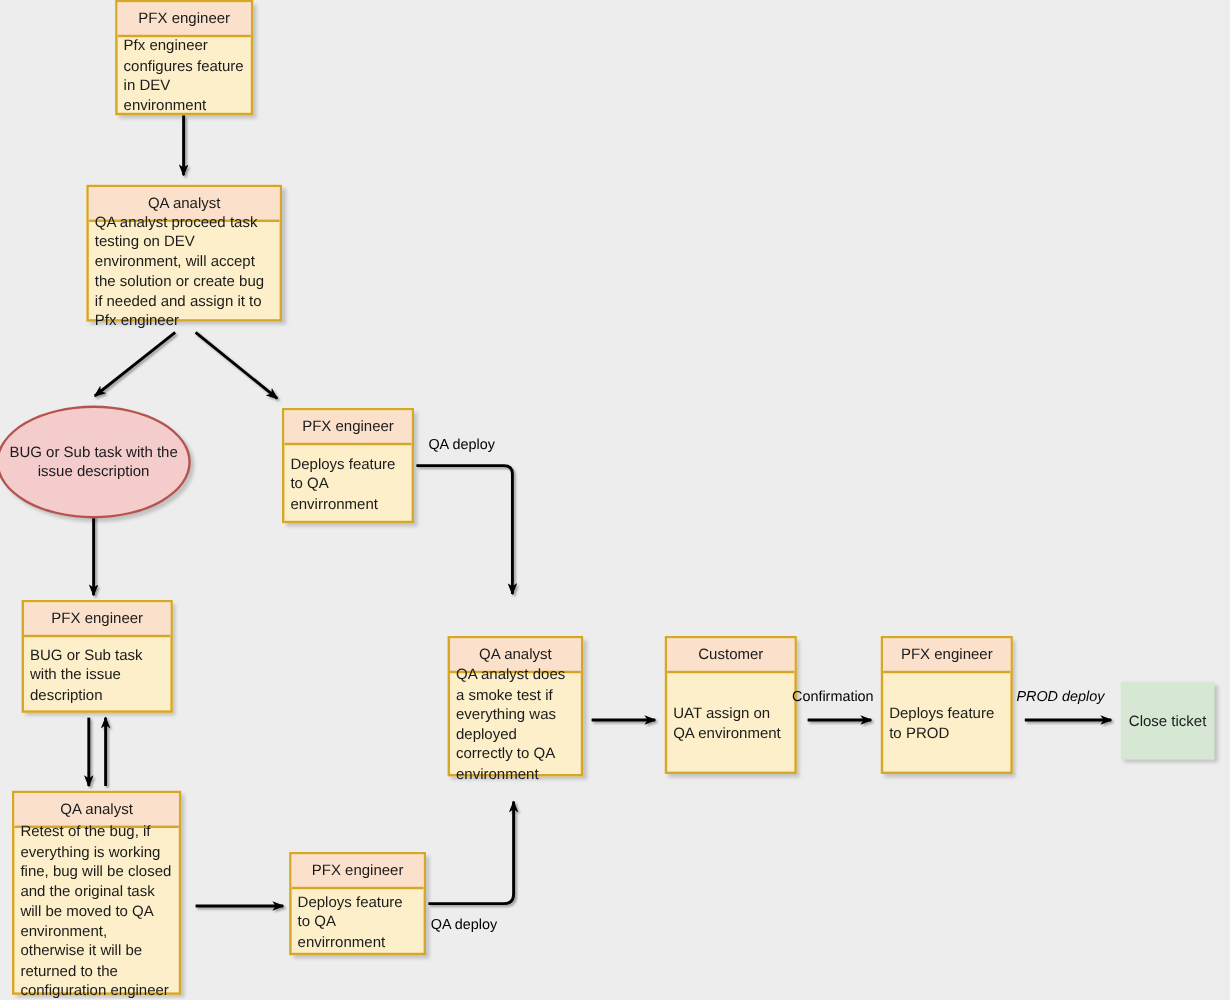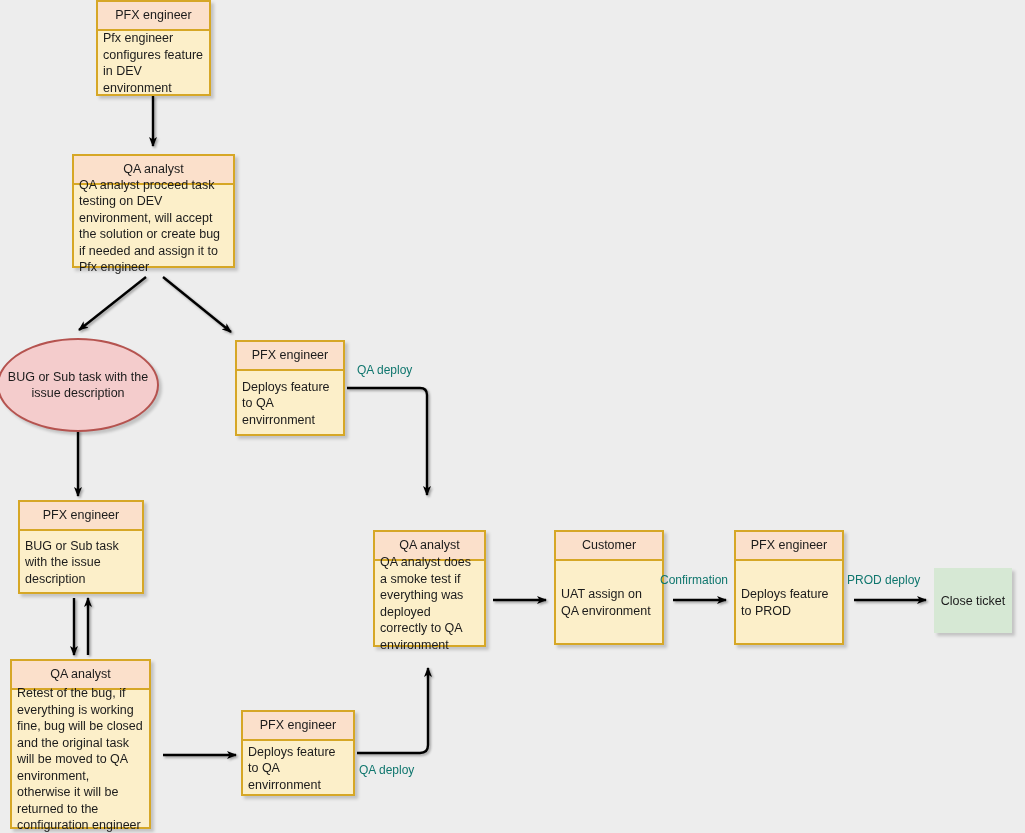--- a/index.html
+++ b/index.html
@@ -71,21 +71,21 @@
     color: #1b1b1b;
     line-height: 1.32;
     padding: 0 8px;
     box-shadow: 3px 3px 3px rgba(0,0,0,0.18);
   }
 
   
   .edgelabel {
     position: absolute;
     font-size: 12px;
-    color: #0f766e;
+    color: #000000;
     white-space: nowrap;
   }
 
   
   #edges {
     position: absolute;
     left: 0; top: 0;
     width: 1025px;
     height: 833px;
     pointer-events: none;
@@ -185,15 +185,15 @@
   <div class="plainbox" style="left:934px; top:568px; width:78px; height:65px;">
     <span>Close ticket</span>
   </div>
 
   <div class="edgelabel" style="left:357px; top:363px;">QA deploy</div>
 
   <div class="edgelabel" style="left:359px; top:763px;">QA deploy</div>
 
   <div class="edgelabel" style="left:660px; top:573px;">Confirmation</div>
 
-  <div class="edgelabel" style="left:847px; top:573px;">PROD deploy</div>
+  <div class="edgelabel" style="left:847px; top:573px;font-style:italic;">PROD deploy</div>
 
 </div>
 
 </body></html>

